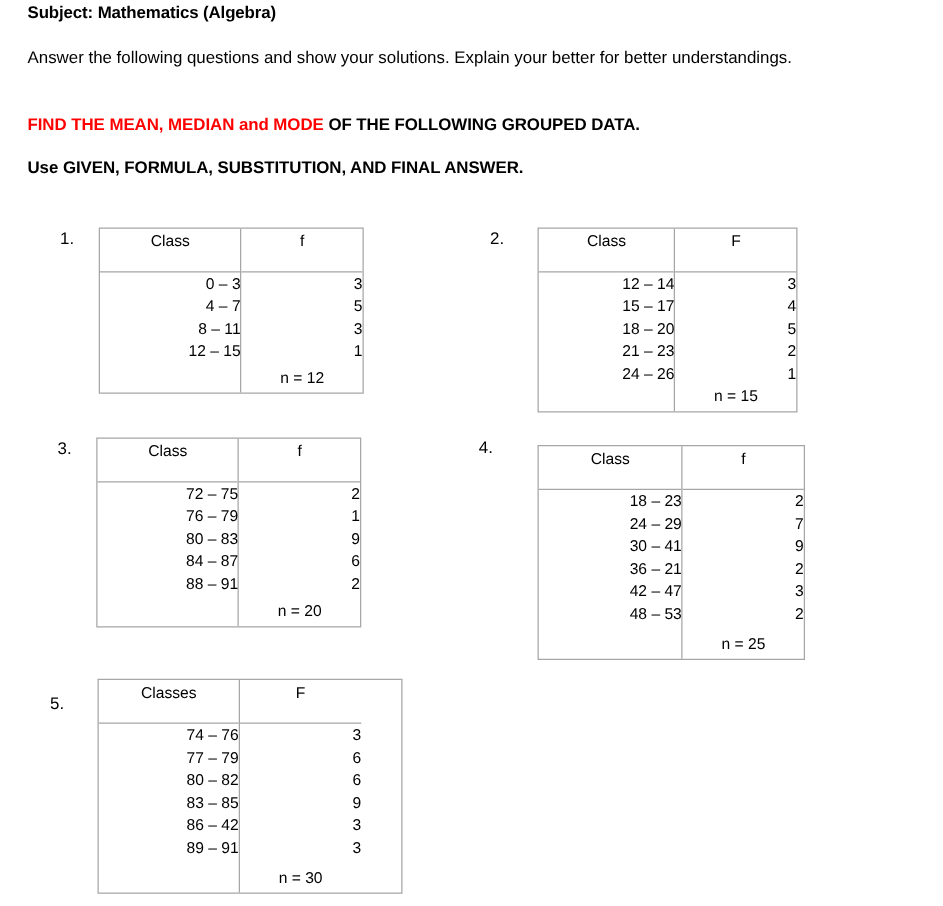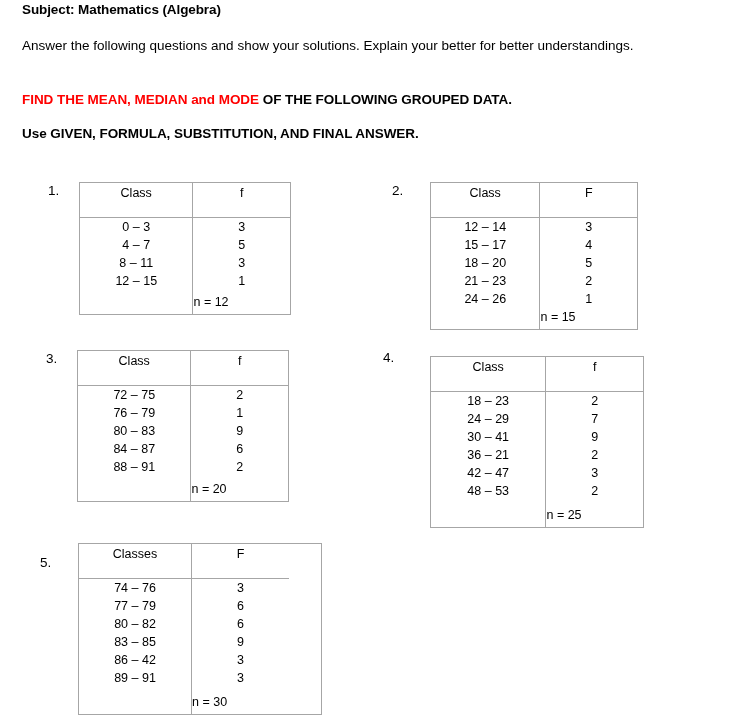--- a/index.html
+++ b/index.html
@@ -100,31 +100,32 @@
     box-sizing: border-box;
     line-height: 1.25;
   }
   .dtable .cells {
     flex: 1 1 auto;
     display: flex;
     flex-direction: column;
     position: relative;
   }
   .dtable .cell {
-    text-align: center;
+    text-align: right;
     font-size: 12.5px;
     line-height: 18px;
     height: 18px;
     white-space: nowrap;
   }
   .dtable .total {
     position: absolute;
     bottom: 4px;
     left: 0;
     right: 0;
+    text-align: center;
     font-size: 12.5px;
     line-height: 16px;
     white-space: nowrap;
   }
 </style>
 </head>
 <body>
 
 <div class="page">
 

